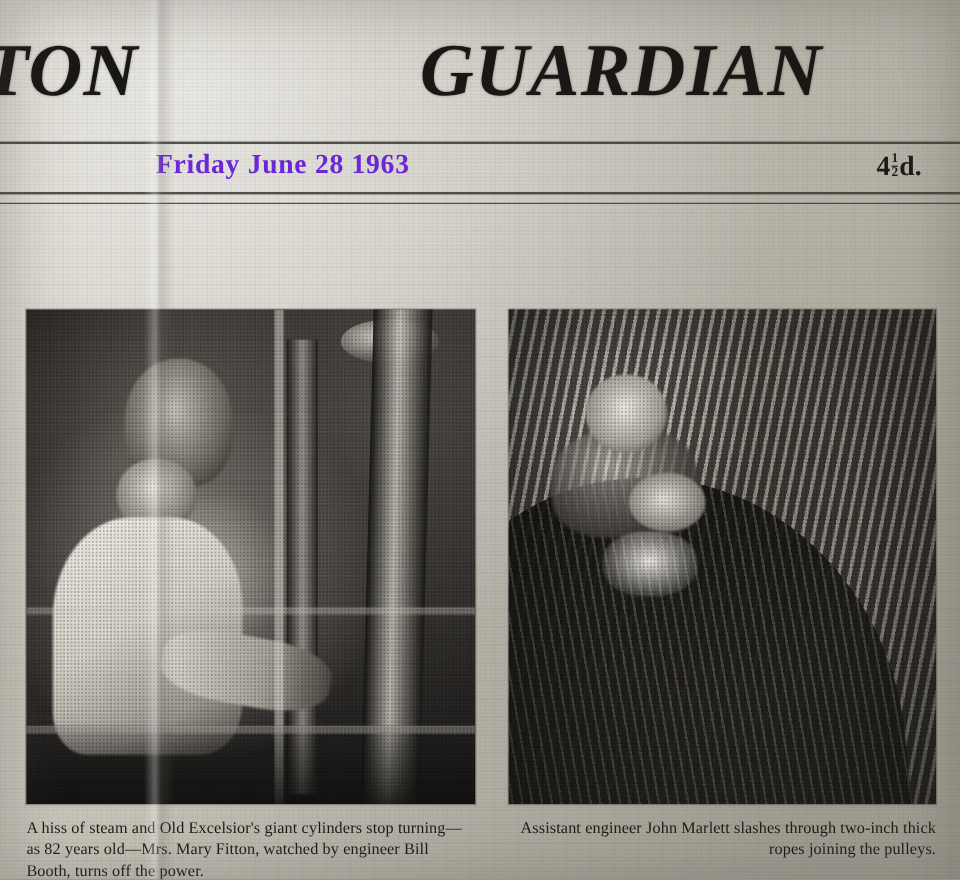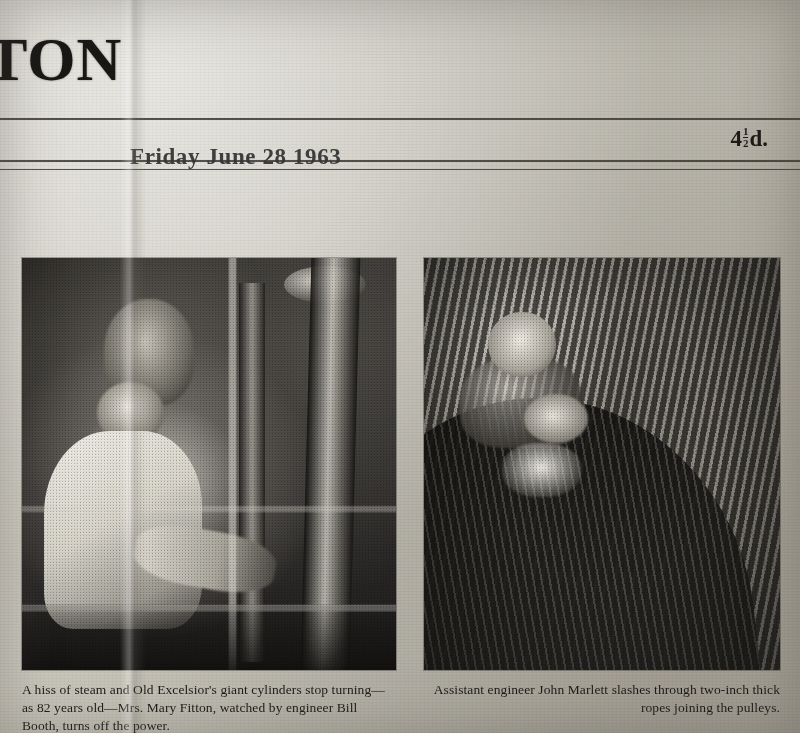--- a/index.html
+++ b/index.html
@@ -44,20 +44,21 @@
     background: linear-gradient(90deg, rgba(255,255,255,0) 0%, rgba(255,255,255,.45) 35%, rgba(110,106,98,.30) 55%, rgba(255,255,255,0) 100%);
     opacity: .7;
     pointer-events: none;
   }
 
   
   .masthead {
     position: absolute;
     left: 0; right: 0; top: 0;
     height: 118px;
+    font-style: italic;
   }
   .masthead-left {
     position: absolute;
     left: -14px;
     top: 24px;
     font-family: "Liberation Serif", serif;
     font-weight: bold;
     font-size: 62px;
     letter-spacing: 1px;
     color: #1c1a17;
@@ -110,25 +111,25 @@
   
   .dateline {
     position: absolute;
     top: 124px;
     left: 0; right: 0;
     height: 34px;
   }
   .dateline .date {
     position: absolute;
     left: 130px;
-    top: 20px;
+    top: 0;
     font-size: 23px;
     font-weight: bold;
     letter-spacing: .6px;
-    color: #404040;
+    color: #6d28d9;
   }
   .dateline .price {
     position: absolute;
     right: 32px;
     top: 2px;
     font-size: 23px;
     font-weight: bold;
     color: #201e1a;
   }
   .frac {
@@ -360,20 +361,21 @@
 </head>
 <body>
 
 <div id="page">
   <div class="paper"></div>
 
   <div class="masthead">
     <div class="masthead-left">TON</div>
 
 
+    <div class="masthead-right">GUARDIAN</div>
   </div>
 
   <div class="rule r1"></div>
 
   <div class="dateline">
     <div class="date">Friday  June  28  1963</div>
     <div class="price">
       <span>4</span><span class="frac"><span class="num">1</span><span class="den">2</span></span><span>d.</span>
     </div>
   </div>

